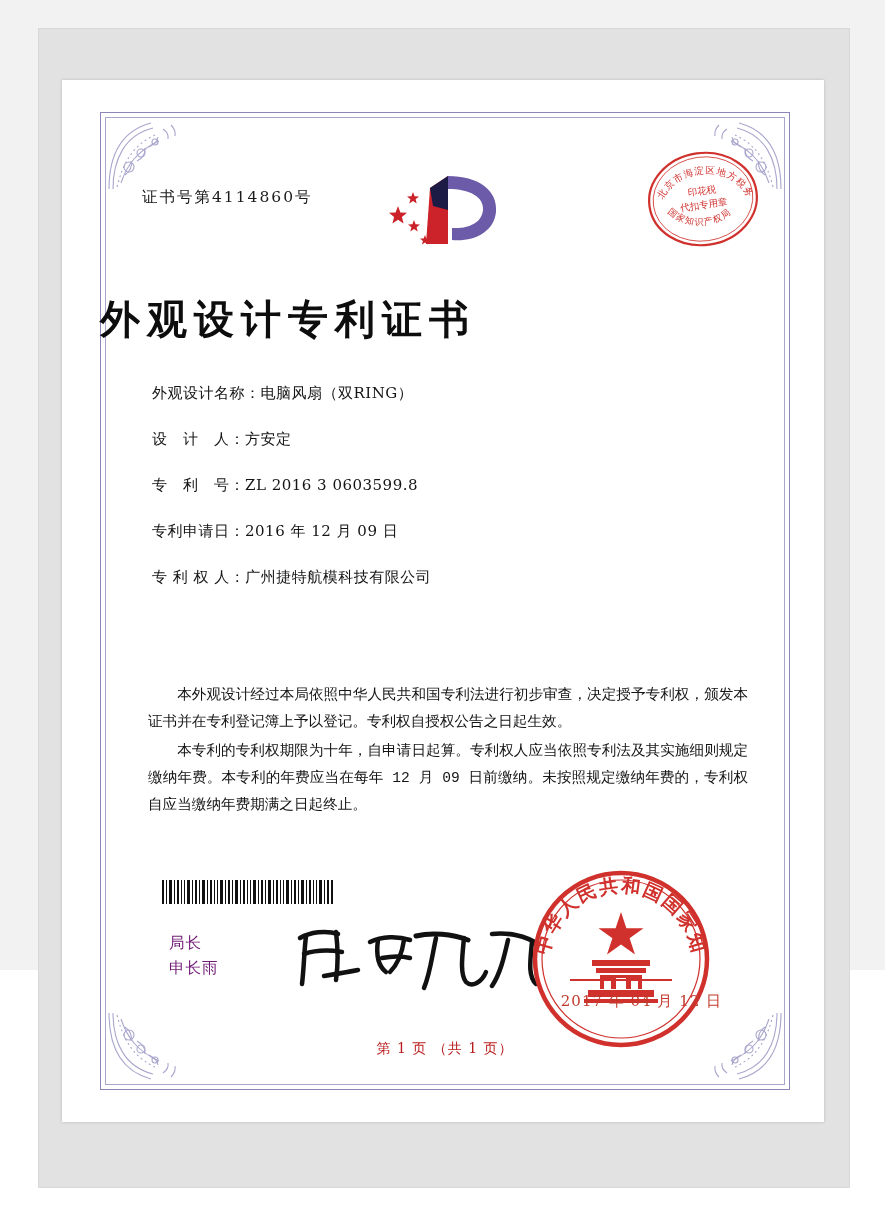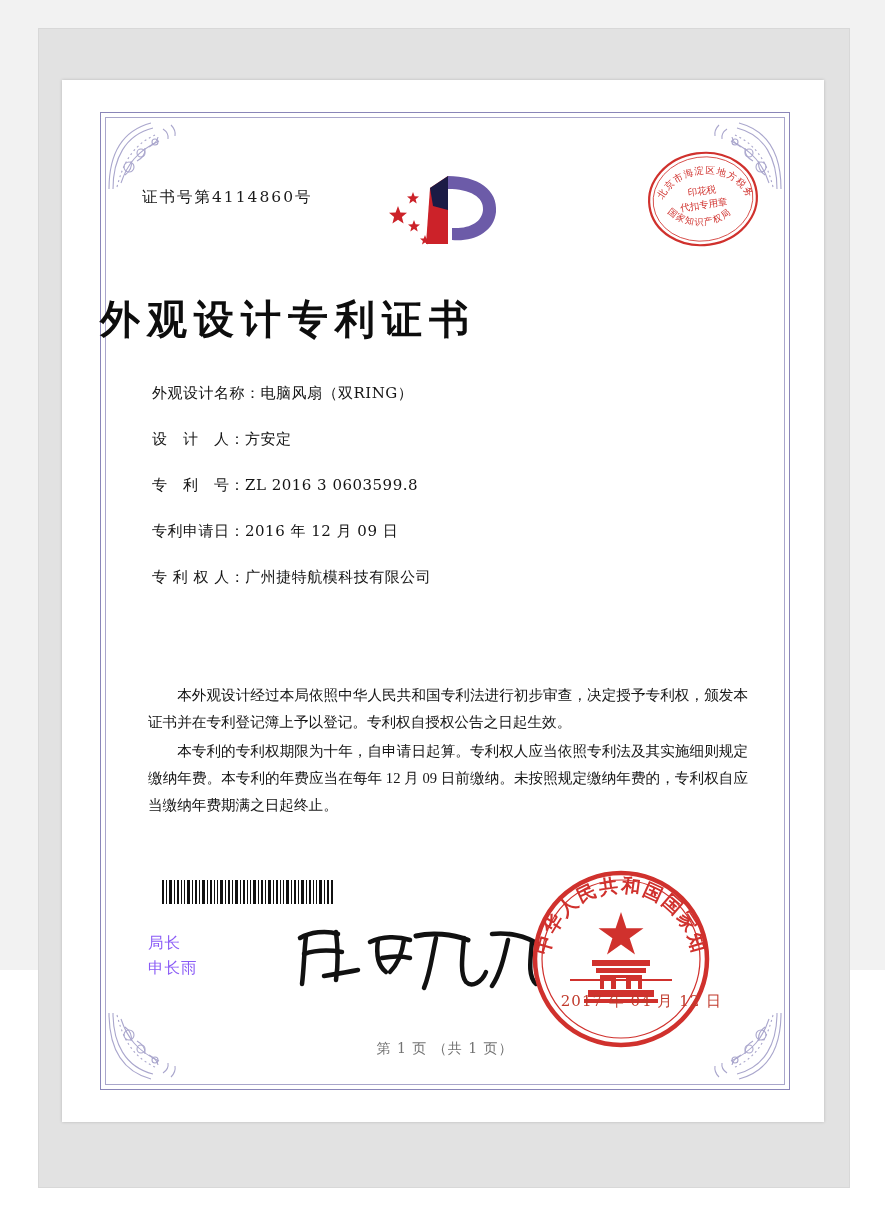--- a/index.html
+++ b/index.html
@@ -147,43 +147,43 @@
   }
 
   .paragraphs {
     position: absolute;
     left: 48px;
     top: 570px;
     width: 600px;
     font-size: 14.6px;
     line-height: 27px;
     color: #141414;
-    font-family: Liberation Serif, serif;
+    font-family: Liberation Mono, monospace;
     text-align: justify;
   }
   .paragraphs p {
     margin: 0 0 2px 0;
     text-indent: 2em;
   }
 
   .barcode {
     position: absolute;
     left: 62px;
     top: 768px;
     width: 172px;
     height: 24px;
   }
 
   .director-block {
     position: absolute;
-    left: 48px;
+    left: 69px;
     top: 818px;
     font-size: 15.5px;
     line-height: 25px;
-    color: #8b5cf6;
+    color: #701a75;
     font-family: Liberation Sans, sans-serif;
     letter-spacing: 1px;
   }
 
   .signature {
     position: absolute;
     left: 186px;
     top: 806px;
     width: 270px;
     height: 80px;
@@ -209,21 +209,21 @@
     letter-spacing: 1px;
   }
 
   .page-foot {
     position: absolute;
     left: 0;
     right: 0;
     bottom: 32px;
     text-align: center;
     font-size: 14px;
-    color: #737373;
+    color: #b91c1c;
     font-family: "DejaVu Serif", serif;
     letter-spacing: 1px;
   }
 </style>
 </head>
 <body>
 
 <div class="scan-page">
   <div class="sheet-shadow"></div>
   <div class="sheet-white"></div>

